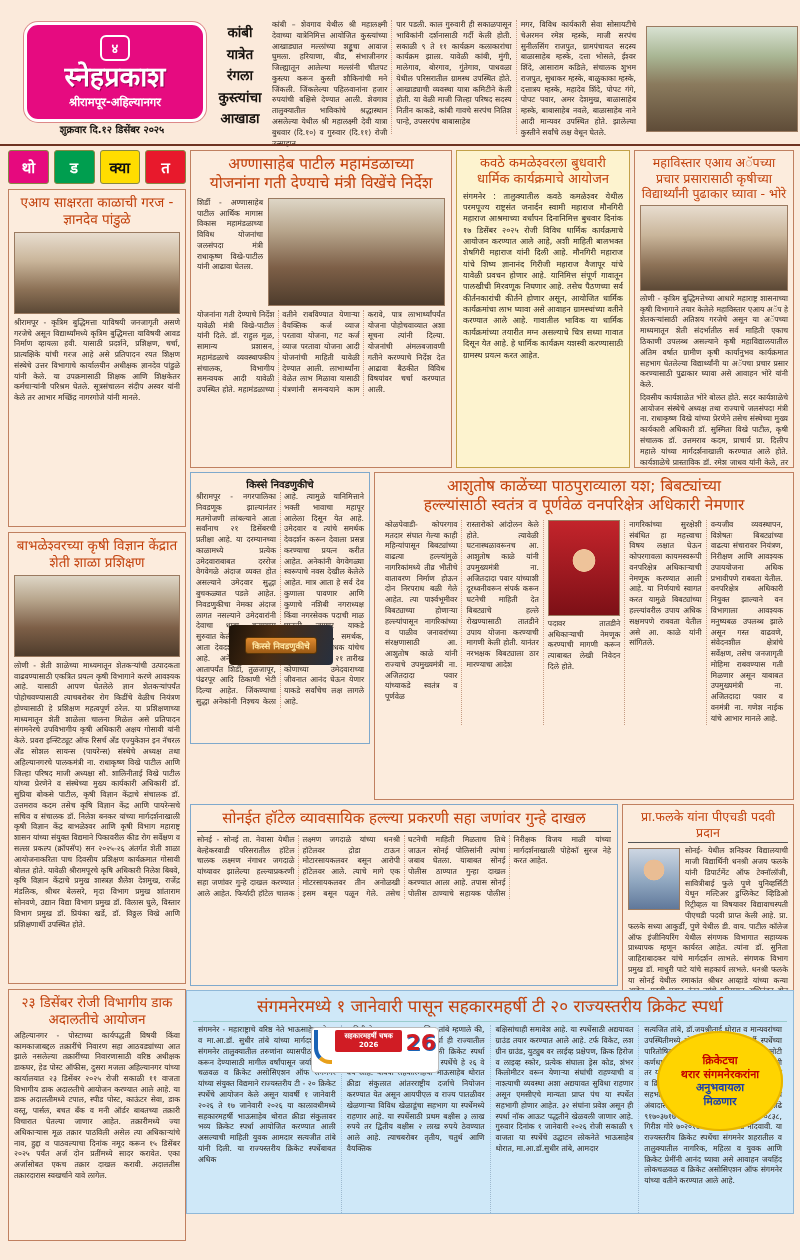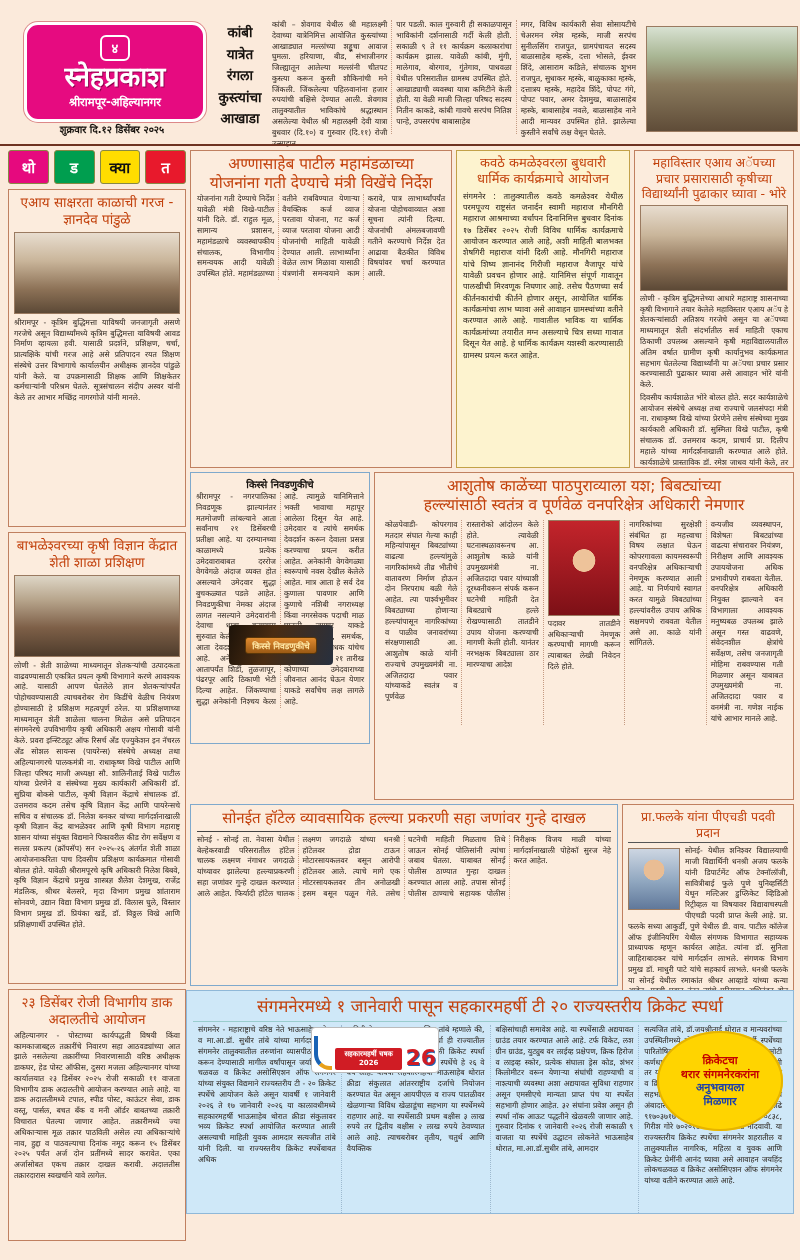--- a/index.html
+++ b/index.html
@@ -93,21 +93,21 @@
                linear-gradient(to bottom,#cdd6e2 0%,#8fa6bf 55%,#60789a 100%);}
   
   .cricket{left:186px;top:990px;width:608px;height:224px;background:#cfe8f8;border:1px solid #8fb8d8;padding:2px 6px;}
   .c-head{font-size:17px;padding:3px 0 4px 0;border-bottom:1px solid #9cc;}
   .c-body{position:relative;margin-top:3px;height:212px;}
   .c-cols{display:flex;height:100%;}
   .c-cols > div{flex:1;padding:0 5px;}
   .c-cols > div + div{border-left:1px dotted #9db9cf;}
   .c-logo{
     position:absolute;left:118px;top:2px;width:128px;height:46px;background:#fff;
-    border:1px solid #bbb;border-radius:4px;display:flex;align-items:flex-end;justify-content:center;gap:3px;z-index:2;padding:2px;box-sizing:border-box;
+    border:1px solid #bbb;border-radius:4px;display:flex;align-items:flex-start;justify-content:center;gap:3px;z-index:2;padding:2px;box-sizing:border-box;
   }
   .c-logo .swoosh{width:14px;height:30px;border-left:4px solid #1a63b5;border-bottom:4px solid #e8a01a;border-radius:0 0 0 16px;flex:none;}
   .c-logo .ltxt{background:#d01c24;color:#fff;font-size:7px;font-weight:bold;text-align:center;padding:2px 3px;border-radius:2px;line-height:1.3;}
   .c-logo .lnum{font-size:22px;font-weight:bold;color:#d01c24;text-shadow:1px 1px 0 #1a63b5;}
   .c-callout{
     position:absolute;right:4px;top:6px;width:126px;height:100px;background:#ffd400;
     border-radius:50%;display:flex;flex-direction:column;align-items:center;justify-content:center;
     z-index:2;box-shadow:0 0 0 2px #e6b400 inset;text-align:center;line-height:1.25;
   }
   .c-callout .r{color:#c40000;font-weight:bold;font-size:11px;}
@@ -165,20 +165,24 @@
     <div class="l-art" style="height:252px">
       <div class="headline l-head">२३ डिसेंबर रोजी विभागीय डाक अदालतीचे आयोजन</div>
       <div class="body-text" style="margin-top:3px">अहिल्यानगर - पोस्टाच्या कार्यपद्धती विषयी किंवा कामकाजाबद्दल तक्रारींचे निवारण सहा आठवड्यांच्या आत झाले नसलेल्या तक्रारींच्या निवारणासाठी वरिष्ठ अधीक्षक डाकघर, हेड पोस्ट ऑफीस, दुसरा मजला अहिल्यानगर यांच्या कार्यालयात २३ डिसेंबर २०२५ रोजी सकाळी ११ वाजता विभागीय डाक अदालतीचे आयोजन करण्यात आले आहे. या डाक अदालतीमध्ये टपाल, स्पीड पोस्ट, काऊंटर सेवा, डाक वस्तू, पार्सल, बचत बँक व मनी ऑर्डर बाबतच्या तक्रारी विचारात घेतल्या जाणार आहेत. तक्रारीमध्ये ज्या अधिकाऱ्यास मूळ तक्रार पाठविली असेल त्या अधिकाऱ्यांचे नाव, हुद्दा व पाठवल्याचा दिनांक नमूद करून १५ डिसेंबर २०२५ पर्यंत अर्ज दोन प्रतींमध्ये सादर करावेत. एका अर्जासोबत एकच तक्रार दाखल करावी. अदालतीस तक्रारदारास स्वखर्चाने यावे लागेल.</div>
     </div>
   </div>
 
   <div class="box annasaheb">
     <div class="headline a-head">
       <span style="display:block">अण्णासाहेब पाटील महामंडळाच्या</span>
       <span style="display:block">योजनांना गती देण्याचे मंत्री विखेंचे निर्देश</span>
+    </div>
+    <div class="media-row">
+      <div class="lead body-text">शिर्डी - अण्णासाहेब पाटील आर्थिक मागास विकास महामंडळाच्या विविध योजनांचा जलसंपदा मंत्री राधाकृष्ण विखे-पाटील यांनी आढावा घेतला.</div>
+      <div class="photo photo-hall"></div>
     </div>
     <div class="body-text" style="column-count:3;column-gap:8px;column-rule:1px dotted #c49a82">योजनांना गती देण्याचे निर्देश यावेळी मंत्री विखे-पाटील यांनी दिले. डॉ. राहुल मूळ, सामान्य प्रशासन, महामंडळाचे व्यवस्थापकीय संचालक, विभागीय समन्वयक आदी यावेळी उपस्थित होते. महामंडळाच्या वतीने राबविण्यात येणाऱ्या वैयक्तिक कर्ज व्याज परतावा योजना, गट कर्ज व्याज परतावा योजना आदी योजनांची माहिती यावेळी देण्यात आली. लाभार्थ्यांना वेळेत लाभ मिळावा यासाठी यंत्रणांनी समन्वयाने काम करावे, पात्र लाभार्थ्यांपर्यंत योजना पोहोचवाव्यात अशा सूचना त्यांनी दिल्या. योजनांची अंमलबजावणी गतीने करण्याचे निर्देश देत आढावा बैठकीत विविध विषयांवर चर्चा करण्यात आली.</div>
   </div>
 
   <div class="box kavthe">
     <div class="headline k-head">कवठे कमळेश्वरला बुधवारी धार्मिक कार्यक्रमाचे आयोजन</div>
     <div class="body-text" style="margin-top:3px;font-size:8px">संगमनेर : तालुक्यातील कवठे कमळेश्वर येथील परमपूज्य राष्ट्रसंत जनार्दन स्वामी महाराज मौनगिरी महाराज आश्रमाच्या वर्धापन दिनानिमित्त बुधवार दिनांक १७ डिसेंबर २०२५ रोजी विविध धार्मिक कार्यक्रमाचे आयोजन करण्यात आले आहे, अशी माहिती बालभक्त शेषगिरी महाराज यांनी दिली आहे. मौनगिरी महाराज यांचे शिष्य ज्ञानानंद गिरीजी महाराज वैजापूर यांचे यावेळी प्रवचन होणार आहे. यानिमित्त संपूर्ण गावातून पालखीची मिरवणूक निघणार आहे. तसेच पैठणच्या सर्व कीर्तनकारांची कीर्तने होणार असून, आयोजित धार्मिक कार्यक्रमांचा लाभ घ्यावा असे आवाहन ग्रामस्थांच्या वतीने करण्यात आले आहे. गावातील भाविक या धार्मिक कार्यक्रमांच्या तयारीत मग्न असल्याचे चित्र सध्या गावात दिसून येत आहे. हे धार्मिक कार्यक्रम यशस्वी करण्यासाठी ग्रामस्थ प्रयत्न करत आहेत.</div>
   </div>
 
   <div class="box mahavistar">

